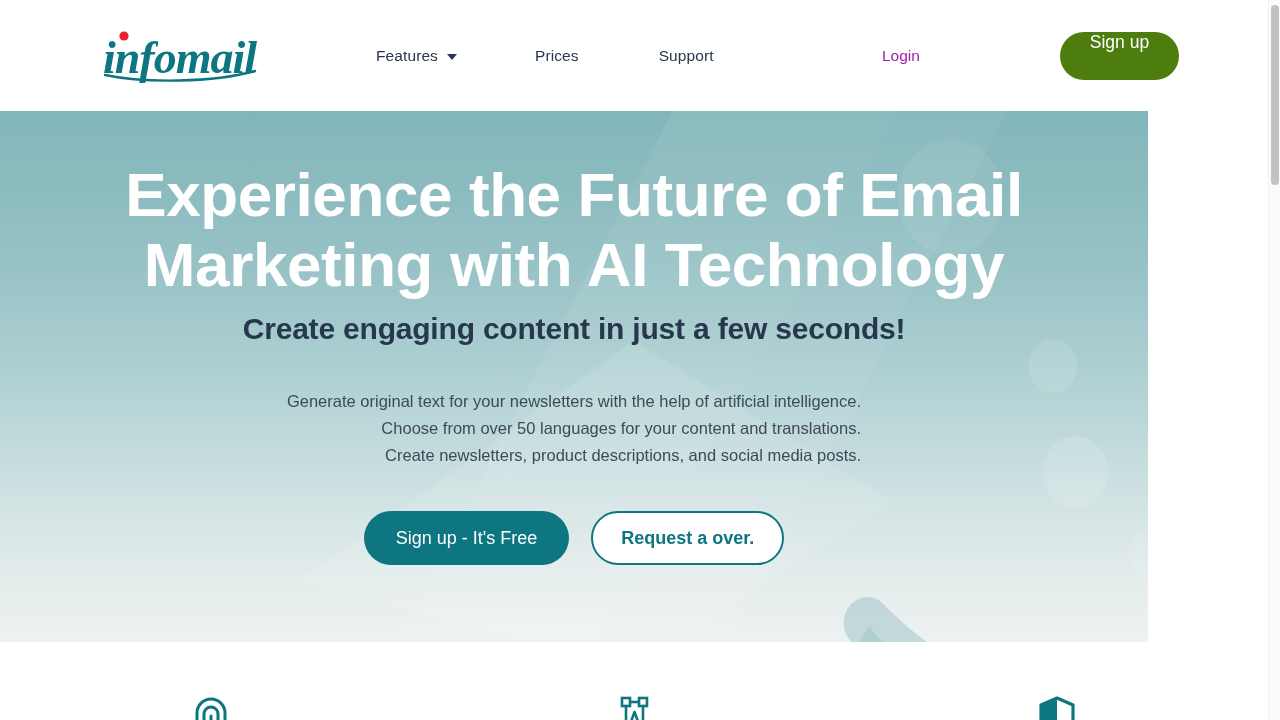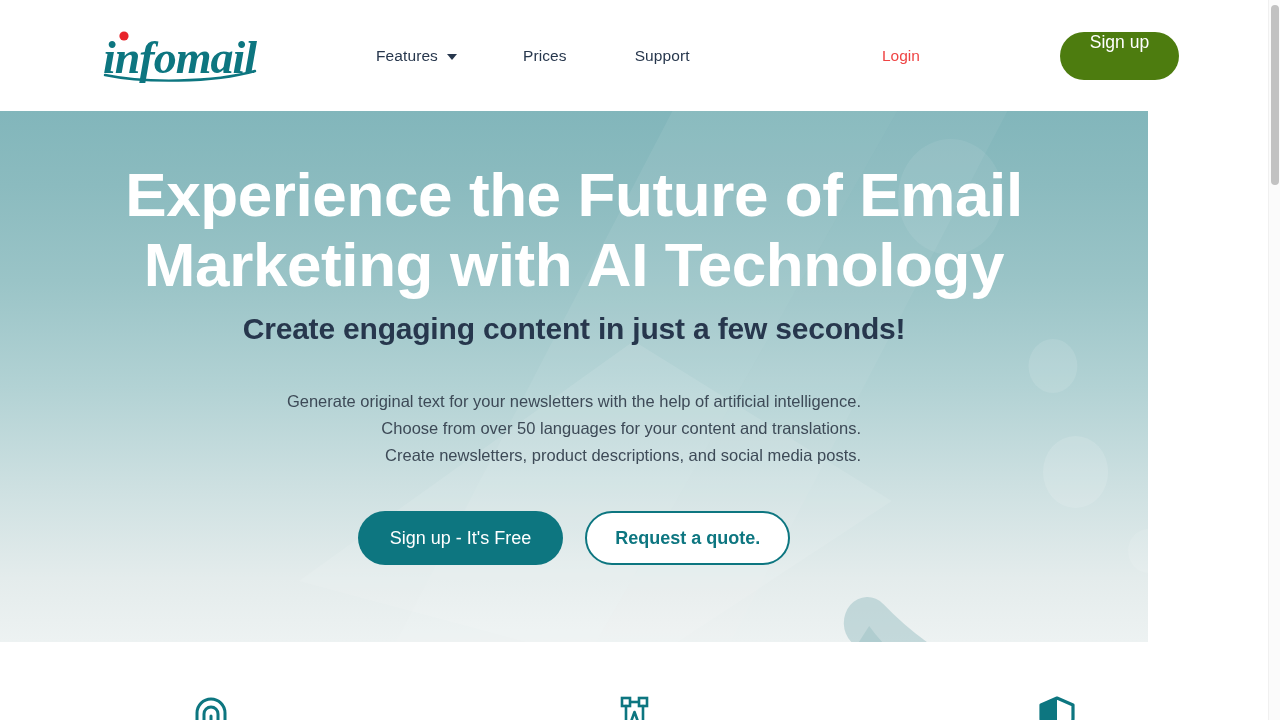--- a/index.html
+++ b/index.html
@@ -16,39 +16,39 @@
     background:#ffffff; z-index:30;
     display:flex; align-items:center;padding-left:43px;
   }
   .logo-wrap {
     position:absolute; left:103px; top:25px; width:160px; height:62px;
   }
   .logo-svg { display:block; }
 
   .nav {
     position:absolute; left:362px; top:0; height:111px;
-    display:flex; align-items:center; gap:0px;
+    display:flex; align-items:center; gap:12px;
   }
   .nav-item {
     font-size:15.5px; color:#27374d; letter-spacing:.1px;
     padding:10px 14px; cursor:pointer; white-space:nowrap;
     display:flex; align-items:center; gap:9px;
   }
   .caret {
     width:0; height:0; border-left:5px solid transparent;
     border-right:5px solid transparent; border-top:6px solid #27374d;
     display:inline-block; margin-top:2px;
   }
   .nav-spacer-prices { margin-left:38px; }
   .nav-spacer-support { margin-left:40px; }
 
   .login-link {
     position:absolute; left:882px; top:0; height:111px;
     display:flex; align-items:center;
-    font-size:15.5px; color:#ef4444; cursor:pointer;
+    font-size:15.5px; color:#a21caf; cursor:pointer;
   }
   .signup-btn {
     position:absolute; left:1060px; top:32px;
     width:119px; height:48px; border-radius:24px;
     background:#4d7c0f; color:#fff; border:none;
     font-family:"Liberation Sans", sans-serif;
     font-size:17.5px; cursor:pointer;
     display:flex; align-items:flex-start; justify-content:center;
   }
 
@@ -192,21 +192,21 @@
         <span>Generate original text for your newsletters with the help of artificial intelligence.</span>
         <span>Choose from over 50 languages for your content and translations.</span>
         <span>Create newsletters, product descriptions, and social media posts.</span>
       </div>
 
       <div class="cta-row">
         <button class="cta-primary">
           <span>Sign up - It's Free</span>
         </button>
         <button class="cta-secondary">
-          <span>Request a quote.</span>
+          <span>Request a over.</span>
         </button>
       </div>
     </div>
   </div>
 
   <div class="features">
 
     <div class="feature-col">
       <svg class="feature-icon" width="40" height="40" viewBox="0 0 40 40">
         <path d="M6 34 L6 17 A14 14 0 0 1 34 17 L34 34" stroke="#0d7680" stroke-width="3" fill="none" stroke-linecap="round"></path>

